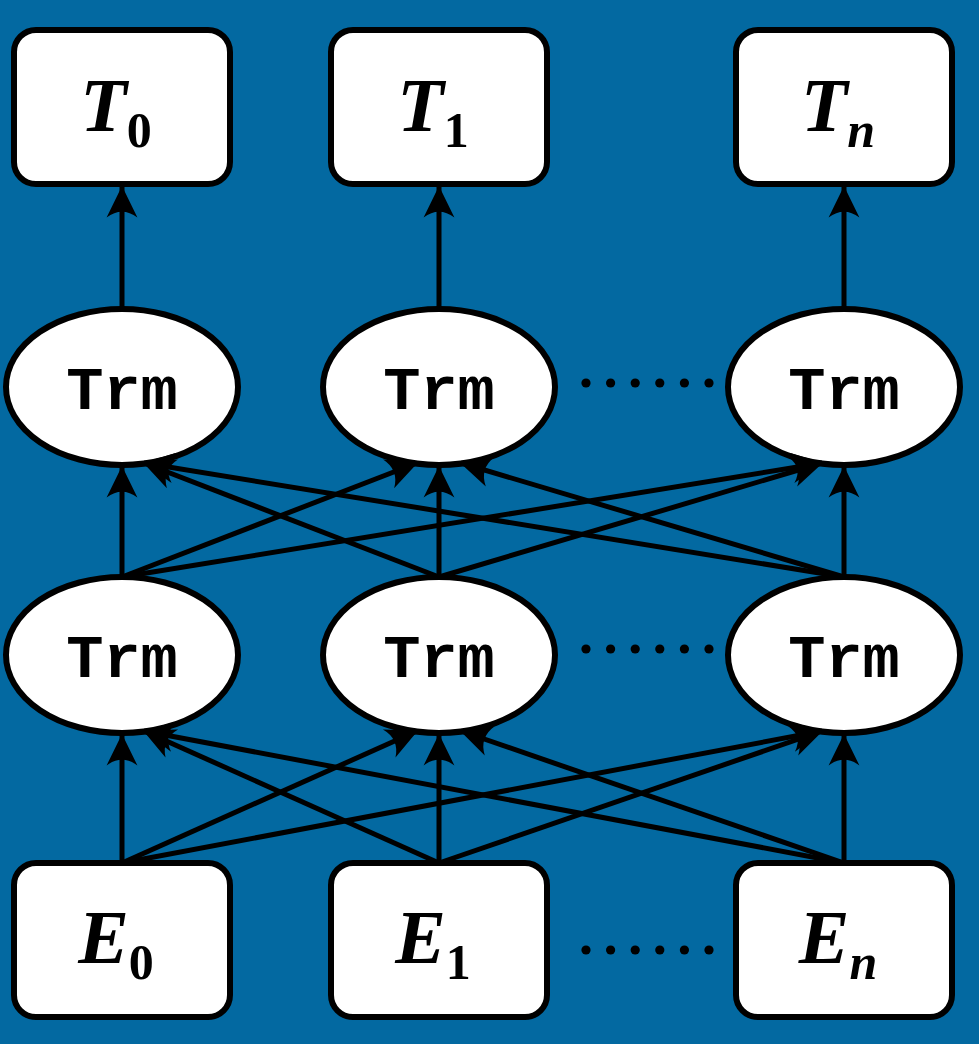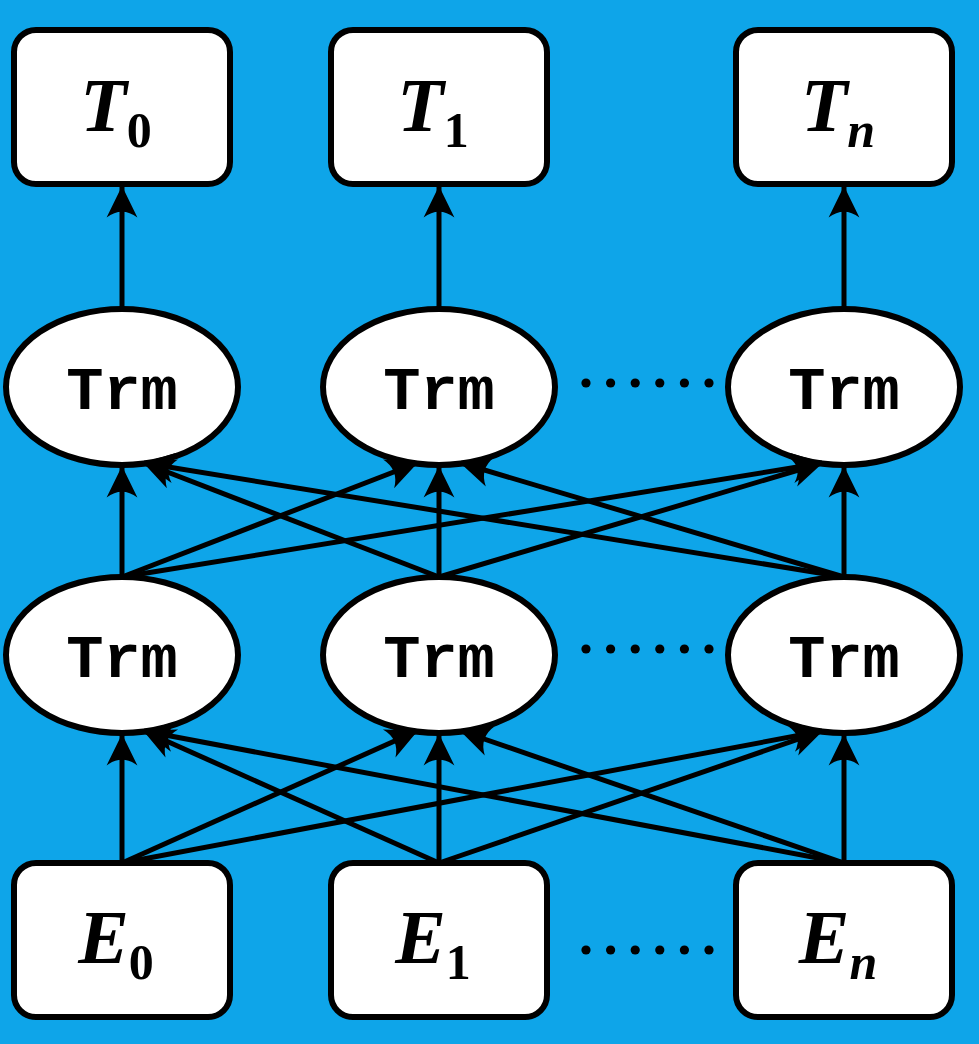--- a/index.html
+++ b/index.html
@@ -1,16 +1,16 @@
 <!DOCTYPE html>
 <html><head>
 <meta charset="utf-8">
 <style>
   html, body { margin: 0; padding: 0; background: #ffffff; }
-  .stage { width: 979px; height: 1044px; background: #0ea5e9; position: relative; overflow: hidden; text-align: right; }
+  .stage { width: 979px; height: 1044px; background: #0369a1; position: relative; overflow: hidden; text-align: right; }
   svg { display: block; }
   .shape { fill: #ffffff; stroke: #000000; stroke-width: 6; }
   .edge-layer line { stroke: #000000; stroke-width: 5; }
   .serif-label { font-family: "Liberation Serif", serif; font-style: italic; font-weight: bold; font-size: 76px; fill: #000000; }
   .sub { font-size: 50px; font-style: normal; font-weight: bold; }
   .sub-italic { font-style: italic; }
   .trm-label { font-family: "Liberation Mono", monospace; font-weight: bold; font-size: 62px; fill: #000000; }
   .dot { fill: #000000; stroke: none; }
 </style>
 </head>

